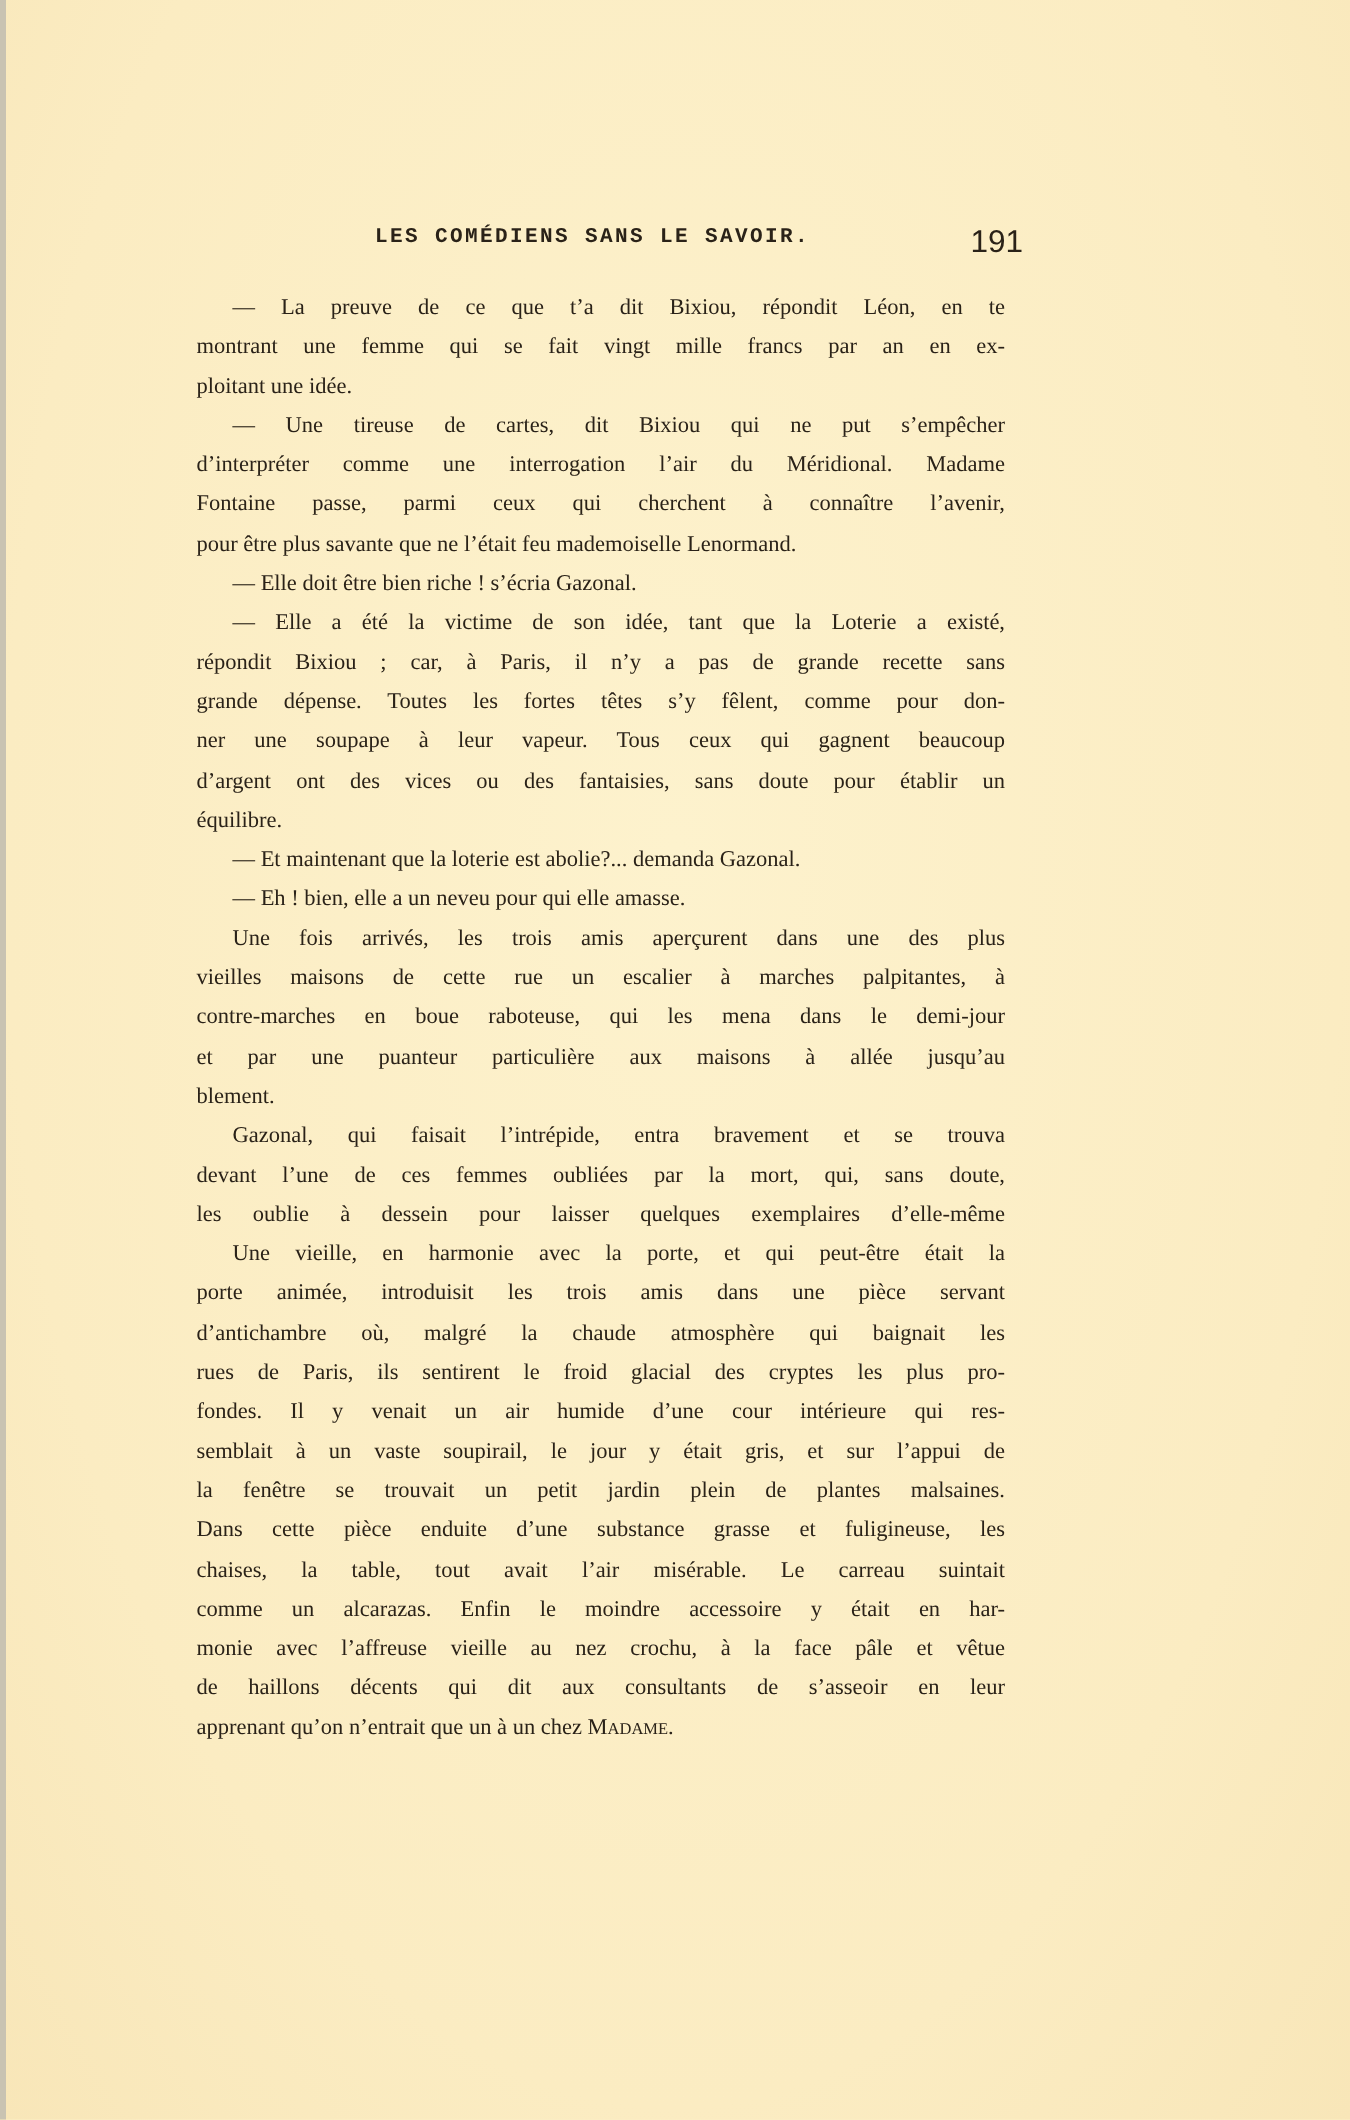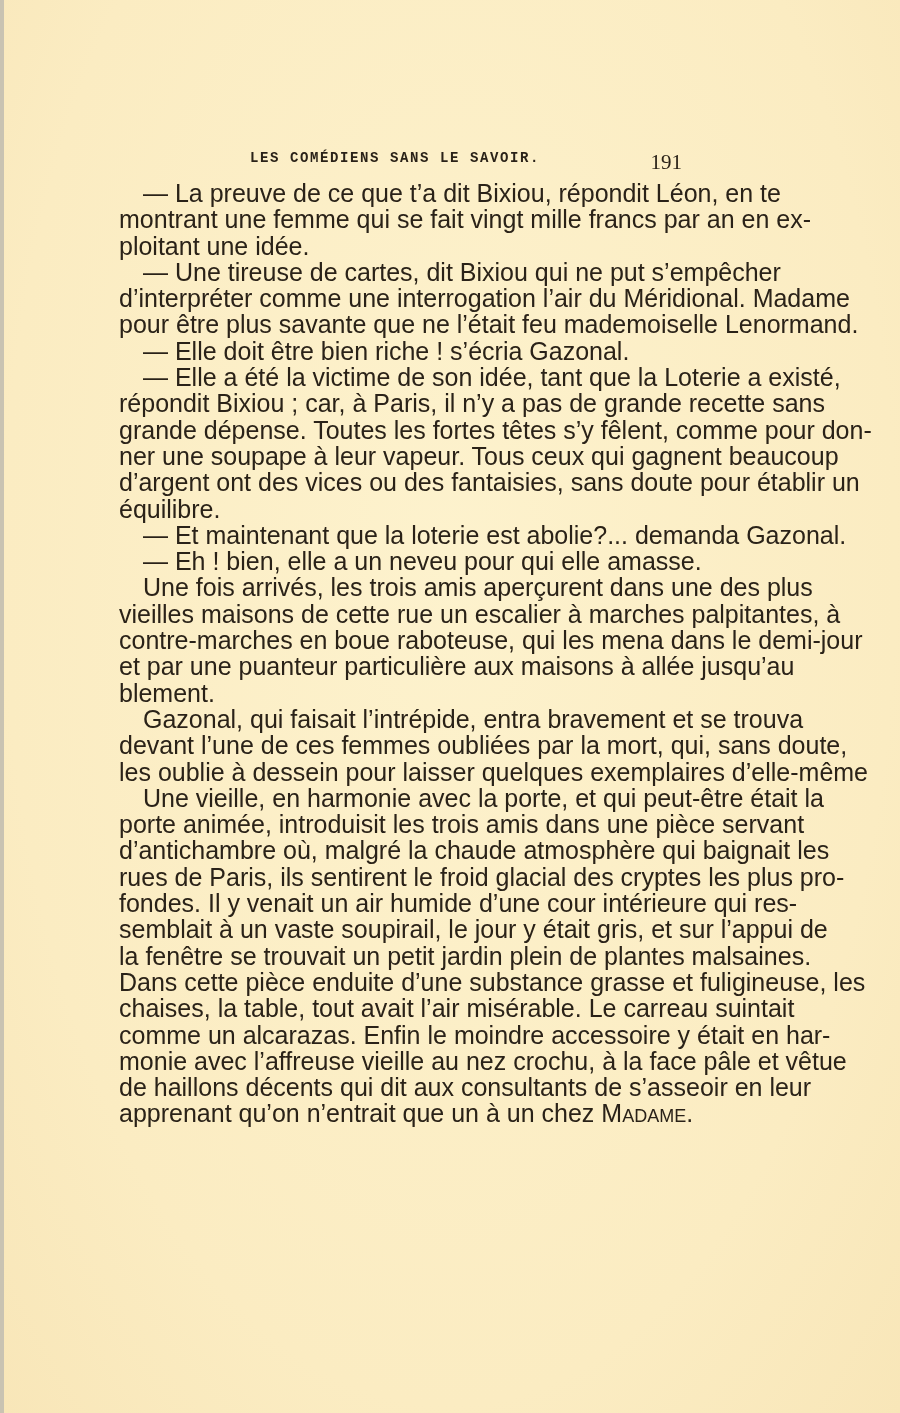--- a/index.html
+++ b/index.html
@@ -21,29 +21,29 @@
     .running-head {
       position: relative; height: 30px;
     }
     .running-title {
       position: absolute; left: 131px; top: 0;
       font-family: Liberation Mono, monospace; font-weight: bold;
       font-size: 14px; letter-spacing: 1.6px; color: #2a2218;
     }
     .page-number {
       position: absolute; right: 0; top: 0;
-      font-family: Liberation Serif, serif;
+      font-family: Liberation Sans, sans-serif;
       font-size: 21px; color: #2a2218;
     }
     .text {
-      font-family: Liberation Sans, sans-serif;
-      font-size: 25px;
+      font-family: Liberation Serif, serif;
+      font-size: 15px;
       line-height: 26.3px;
       color: #2a2218;
-      margin: 0;
+      margin: 12px;
     }
     .text .line {
       display: block;
       text-align: justify;
       text-align-last: justify;
       white-space: nowrap;
     }
     .text .line.last { text-align-last: left; }
     .text .line.indent { padding-left: 24px; }
     .smallcaps { font-variant: small-caps; }
@@ -60,20 +60,21 @@
   </div>
   <div class="text" id="body-text">
       <div>
         <span class="line indent">— La preuve de ce que t’a dit Bixiou, répondit Léon, en te</span>
         <span class="line">montrant une femme qui se fait vingt mille francs par an en ex-</span>
         <span class="line last">ploitant une idée.</span>
       </div>
       <div>
         <span class="line indent">— Une tireuse de cartes, dit Bixiou qui ne put s’empêcher</span>
         <span class="line">d’interpréter comme une interrogation l’air du Méridional. Madame</span>
+        <span class="line">Fontaine passe, parmi ceux qui cherchent à connaître l’avenir,</span>
         <span class="line last">pour être plus savante que ne l’était feu mademoiselle Lenormand.</span>
       </div>
       <div>
         <span class="line indent last">— Elle doit être bien riche ! s’écria Gazonal.</span>
       </div>
       <div>
         <span class="line indent">— Elle a été la victime de son idée, tant que la Loterie a existé,</span>
         <span class="line">répondit Bixiou ; car, à Paris, il n’y a pas de grande recette sans</span>
         <span class="line">grande dépense. Toutes les fortes têtes s’y fêlent, comme pour don-</span>
         <span class="line">ner une soupape à leur vapeur. Tous ceux qui gagnent beaucoup</span>

